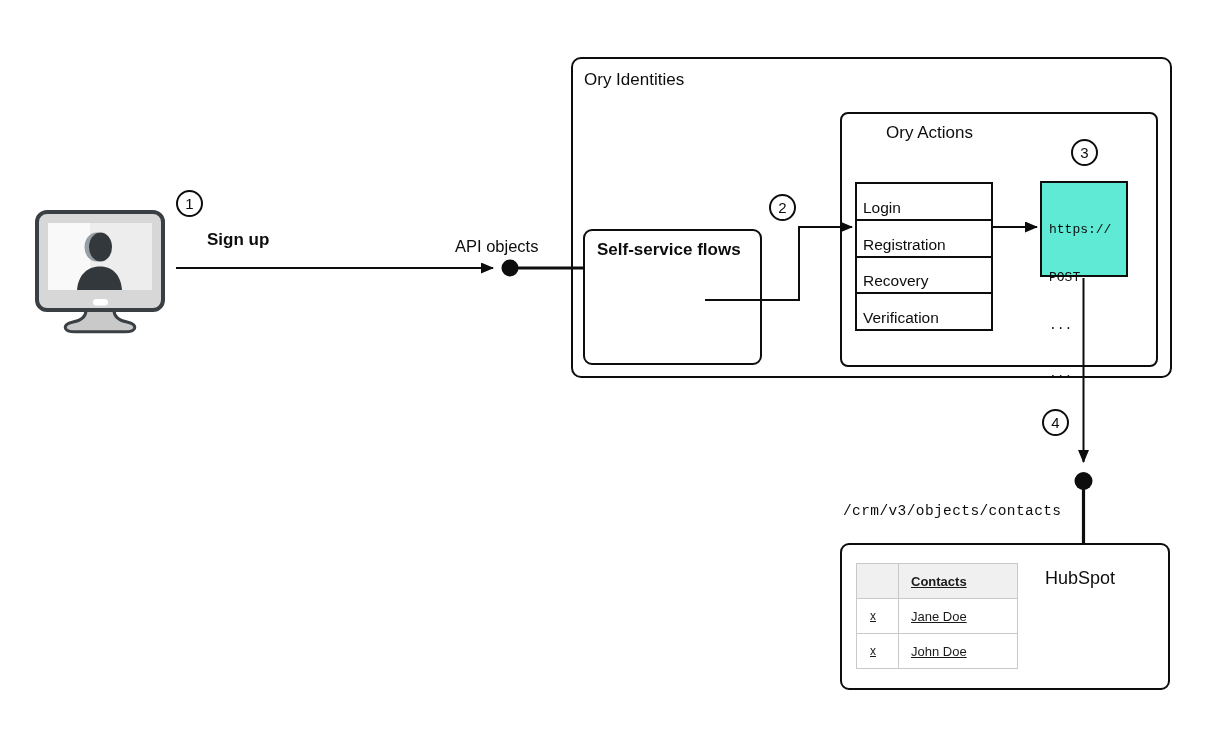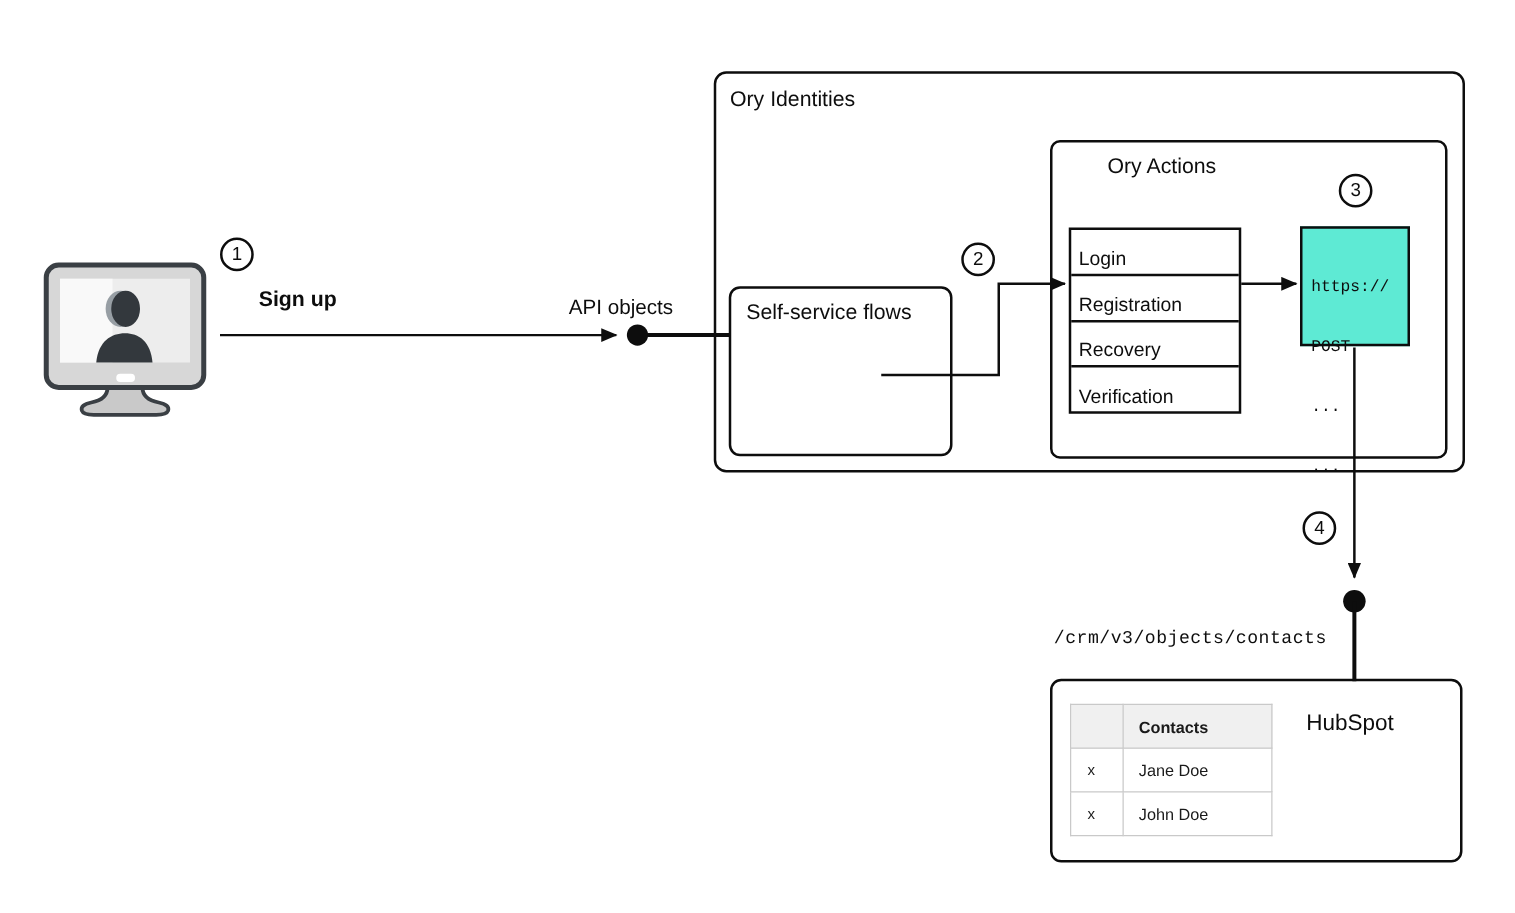--- a/index.html
+++ b/index.html
@@ -93,41 +93,42 @@
   }
   .contacts-table td,.contacts-table th{
     border:1px solid #c9c9c9;
     box-sizing:border-box;
     height:35px;
     padding:0 0 0 12px;
     text-align:left;
     font-weight:normal;
     vertical-align:middle;
     color:#1a1a1a;
+    text-decoration:underline;
   }
   .contacts-table th{background:#f0f0f0;font-weight:bold;}
   .contacts-table .c-mark{width:42px;padding-left:13px;font-size:12px;}
   .contacts-table .c-name{width:119px;}
   
   #connector-layer{
     position:absolute;left:0;top:0;
     pointer-events:none;
     z-index:4;
   }
 </style>
 </head>
 <body>
 
 <div id="canvas">
 
   <div class="frame" style="left:571px;top:57px;width:601px;height:321px;border-radius:10px;"></div>
   <div class="frame-title" style="left:584px;top:70px;">Ory Identities</div>
 
   <div class="frame" style="left:583px;top:229px;width:179px;height:136px;border-radius:9px;"></div>
-  <div class="frame-title" style="left:597px;top:240px;">Self-service flows</div>
+  <div class="frame-title" style="left:597px;top:240px;font-weight:bold;">Self-service flows</div>
 
   <div class="frame" style="left:840px;top:112px;width:318px;height:255px;border-radius:8px;"></div>
   <div class="frame-title" style="left:886px;top:123px;">Ory Actions</div>
 
   <div class="flow-list" style="left:855px;top:182px;width:138px;height:149px;">
     <div class="flow-item">Login</div>
     <div class="flow-item">Registration</div>
     <div class="flow-item">Recovery</div>
     <div class="flow-item">Verification</div>
   </div>

